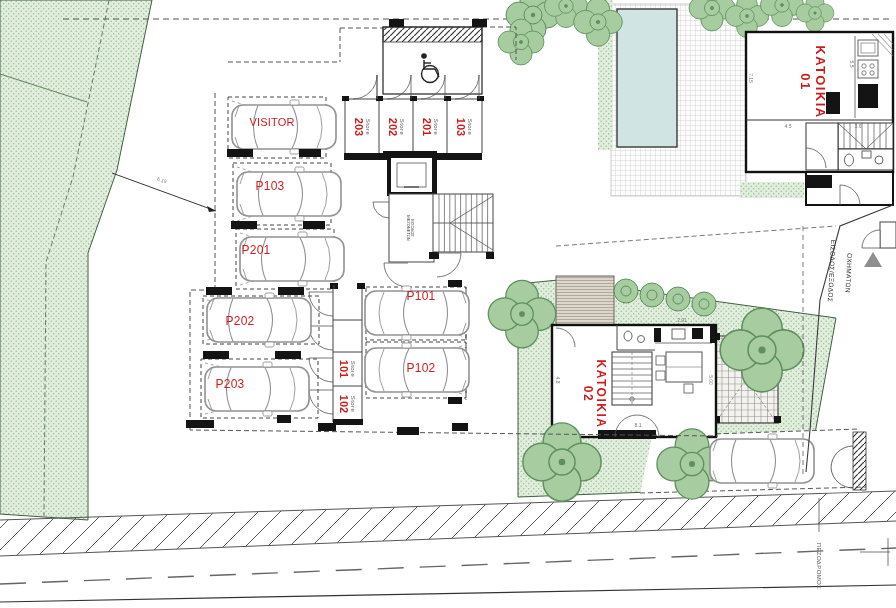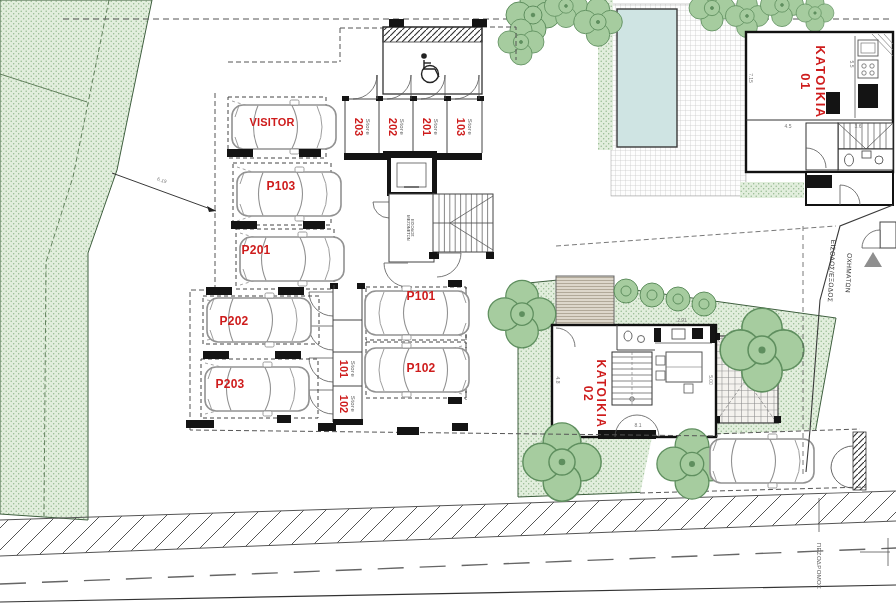--- a/index.html
+++ b/index.html
@@ -1,21 +1,21 @@
 <!DOCTYPE html>
 <html><head>
 <meta charset="utf-8">
 <style>
   html,body{margin:0;padding:0;background:#fff;}
   .plan{position:relative;width:896px;height:608px;background:#ffffff;overflow:hidden;
         font-family:"Liberation Sans",sans-serif;}
   .plan svg{position:absolute;left:0;top:0;}
   .lbl{position:absolute;white-space:nowrap;transform:translate(-50%,-50%);z-index:5;}
   .lbl.rot{transform:translate(-50%,-50%) rotate(90deg);}
-  .plbl{color:#ce1c1c;font-weight:700;font-size:12px;letter-spacing:.2px;}
+  .plbl{color:#ce1c1c;font-weight:400;font-size:12px;letter-spacing:.2px;}
   .slbl{display:flex;flex-direction:column;align-items:center;line-height:1;gap:1px;}
   .slbl .sw{font-size:6px;color:#555;font-weight:400;letter-spacing:.4px;}
   .slbl .sn{font-size:11px;color:#ce1c1c;font-weight:700;}
   .hlbl{line-height:1.12;font-size:13px;color:#ce1c1c;font-weight:700;
         letter-spacing:1.5px;text-align:center;}
   .glbl{font-size:6.5px;color:#2e2e2e;letter-spacing:.4px;}
   .tiny{font-size:4px;color:#444;line-height:1.1;text-align:center;letter-spacing:0;}
   .dim{font-size:5px;color:#7a7a7a;}
 </style>
 </head>
@@ -331,23 +331,23 @@
         <rect x="448" y="397" width="14" height="7"></rect>
 </g>
 
 <g>
   <line x1="112" y1="173" x2="216" y2="211" stroke="#222" stroke-width="0.9"></line>
   <polygon points="216,211 207,206 209,212" fill="#222"></polygon>
 </g>
 </svg>
 
 <div class="lbl plbl" style="left:272px;top:122px;font-size:11px">VISITOR</div>
-<div class="lbl plbl" style="left:281px;top:186px">P103</div>
+<div class="lbl plbl" style="left:270px;top:186px">P103</div>
 <div class="lbl plbl" style="left:256px;top:250px">P201</div>
-<div class="lbl plbl" style="left:234px;top:321px">P202</div>
+<div class="lbl plbl" style="left:240px;top:321px">P202</div>
 <div class="lbl plbl" style="left:230px;top:384px">P203</div>
 <div class="lbl plbl" style="left:421px;top:296px">P101</div>
 <div class="lbl plbl" style="left:421px;top:368px">P102</div>
 
 <div class="lbl rot slbl" style="left:362px;top:127px">
   <span class="sw">Store</span>
       <span class="sn">203</span>
 </div>
 <div class="lbl rot slbl" style="left:396px;top:127px">
   <span class="sw">Store</span>

